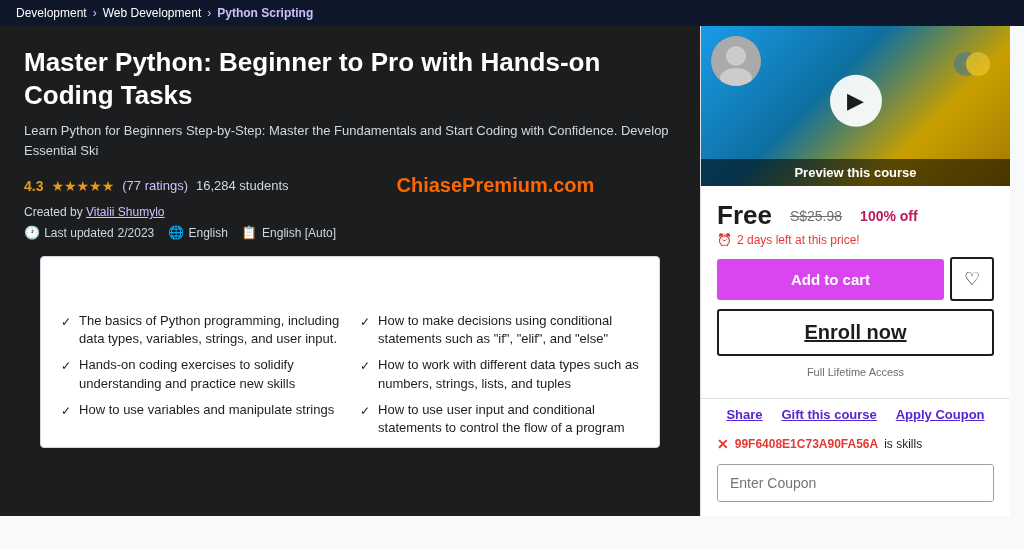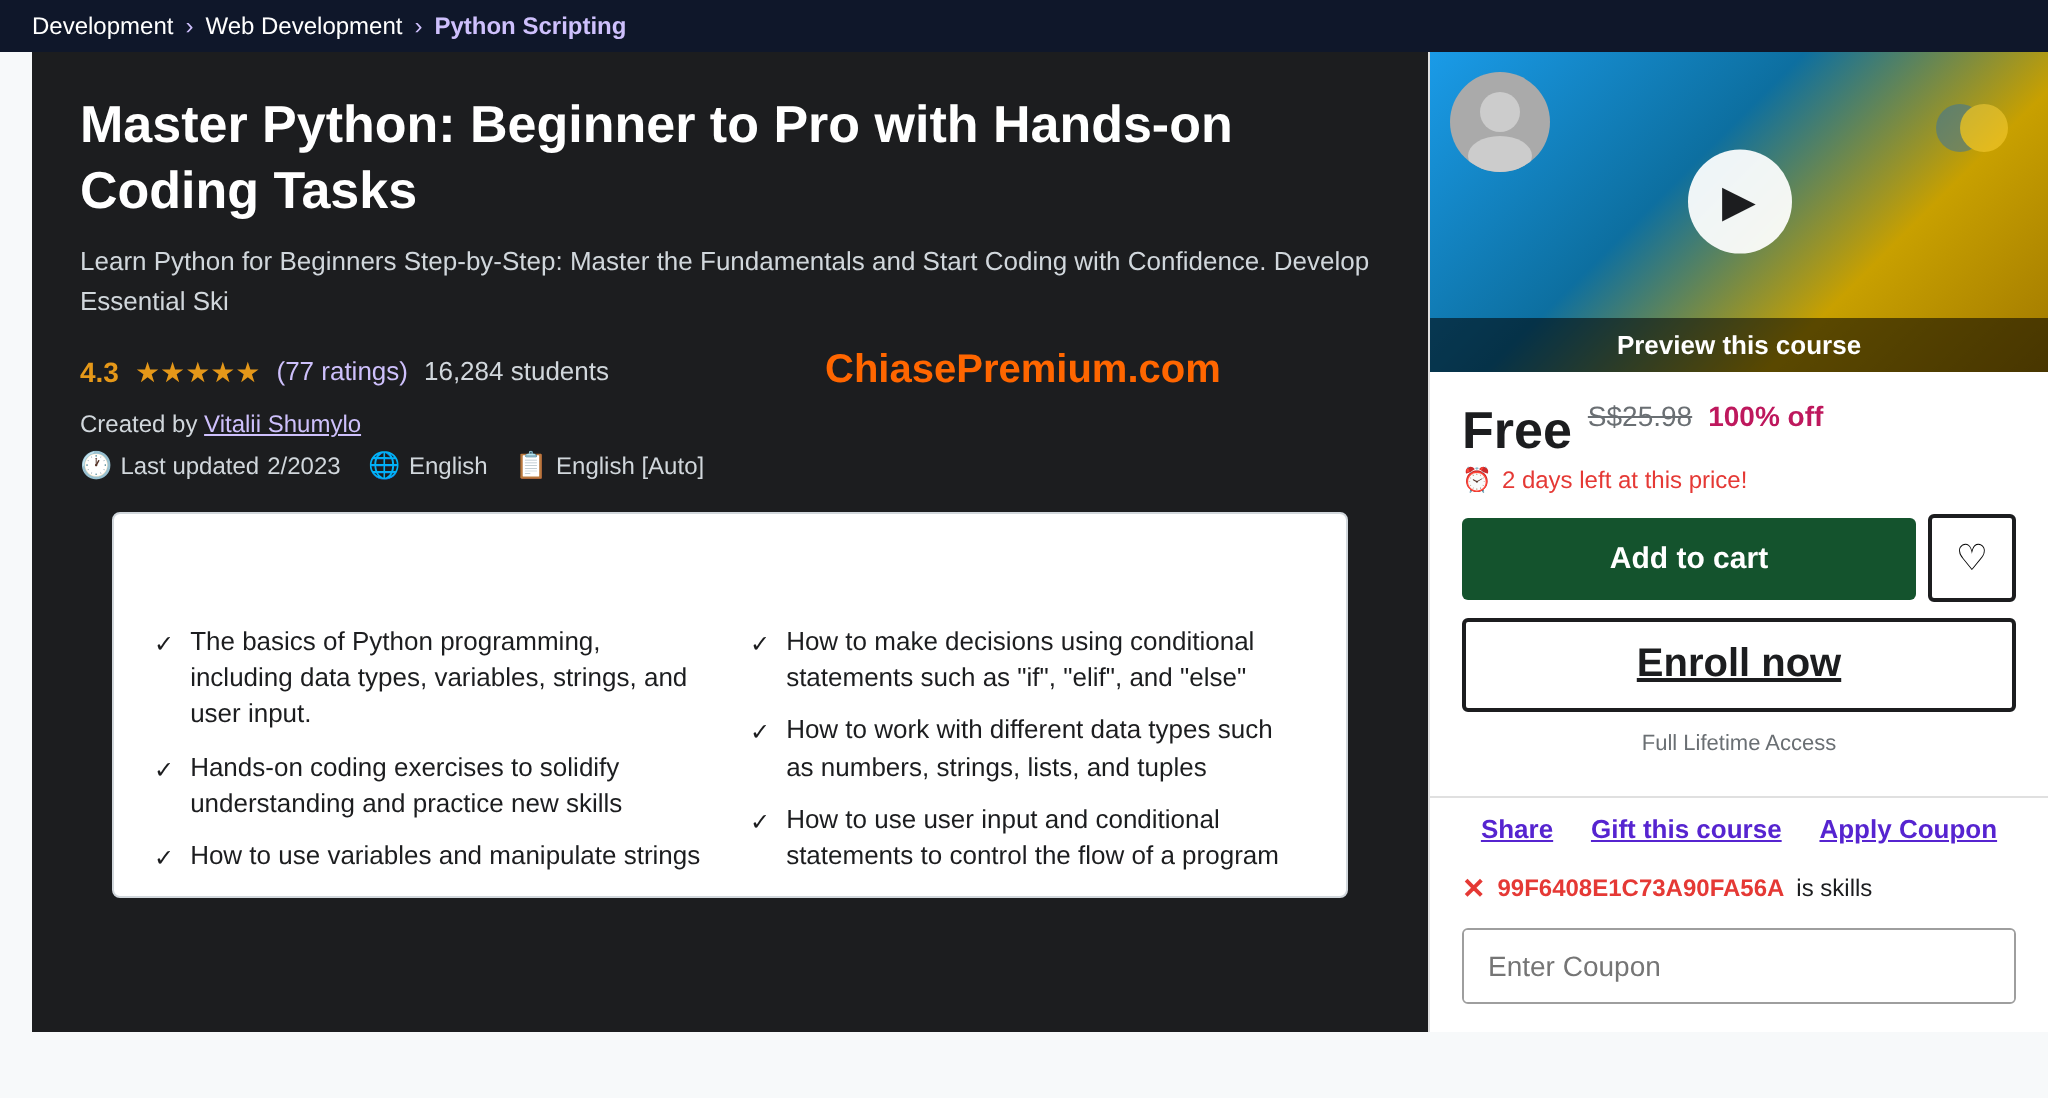--- a/index.html
+++ b/index.html
@@ -22,21 +22,20 @@
       display: flex;
       min-height: 490px;
     }
 
     .left-panel {
       background: #1c1d1f;
       color: #fff;
       flex: 1;
       padding: 20px 24px 20px 24px;
       max-width: 700px;
-      margin-left: 16px;
     }
 
     .course-title {
       font-size: 26px;
       font-weight: 700;
       line-height: 1.25;
       margin-bottom: 10px;
       color: #fff;
     }
 
@@ -152,21 +151,22 @@
       padding: 6px 0;
       position: absolute;
       bottom: 0;
     }
 
     .price-section {
       padding: 14px 16px 8px 16px;
     }
     .price-row {
       display: flex;
-      gap: 8px;
+      align-items: center;
+      gap: 18px;
       margin-bottom: 2px;
     }
     .price-free {
       font-size: 26px;
       font-weight: 700;
       color: #1c1d1f;
     }
     .price-orig {
       font-size: 14px;
       color: #6a6f73;
@@ -181,21 +181,21 @@
       color: #e53935;
       font-size: 12px;
       display: flex;
       align-items: center;
       gap: 5px;
       margin-bottom: 10px;
     }
 
     .btn-add-cart {
       width: calc(100% - 50px);
-      background: #14532d;
+      background: #d946ef;
       color: #fff;
       border: none;
       padding: 12px 0;
       font-size: 15px;
       font-weight: 600;
       cursor: pointer;
       border-radius: 3px;
     }
     .btn-wishlist {
       width: 44px;

